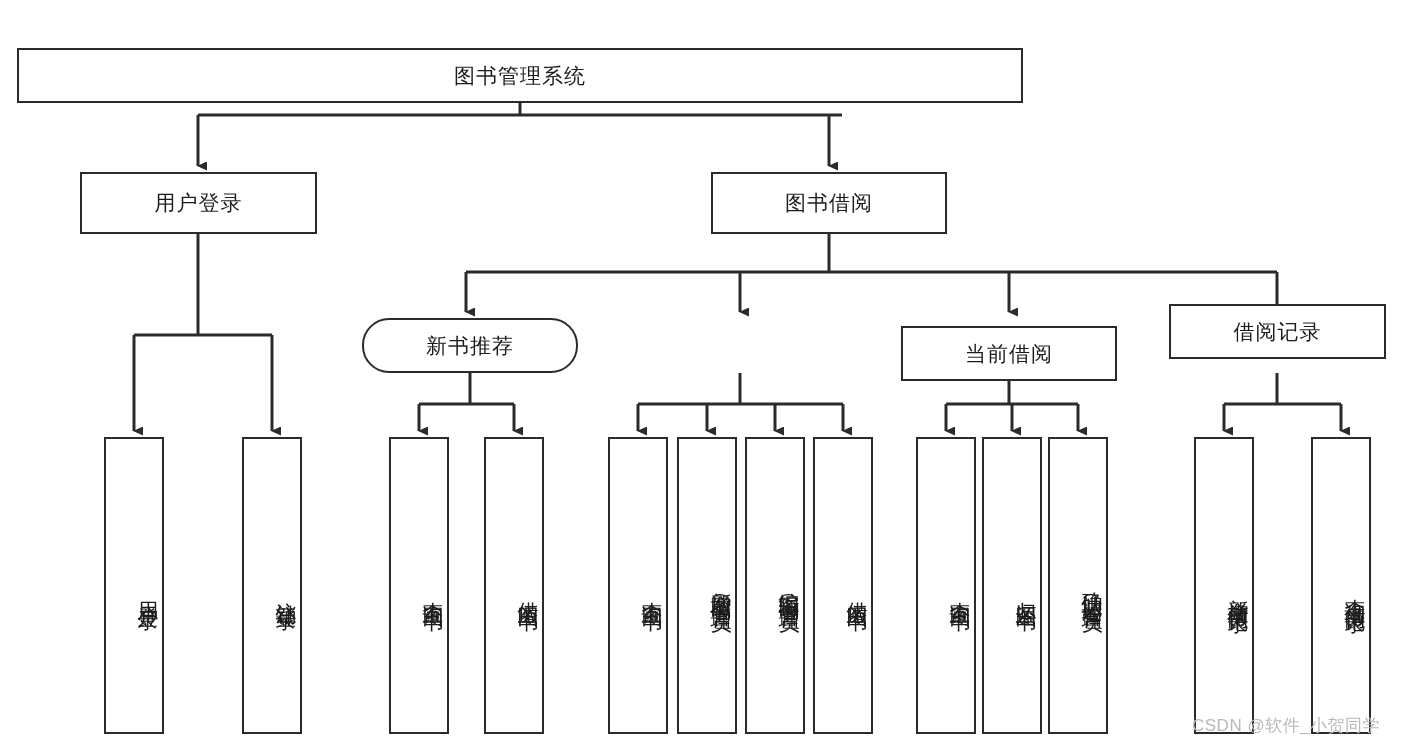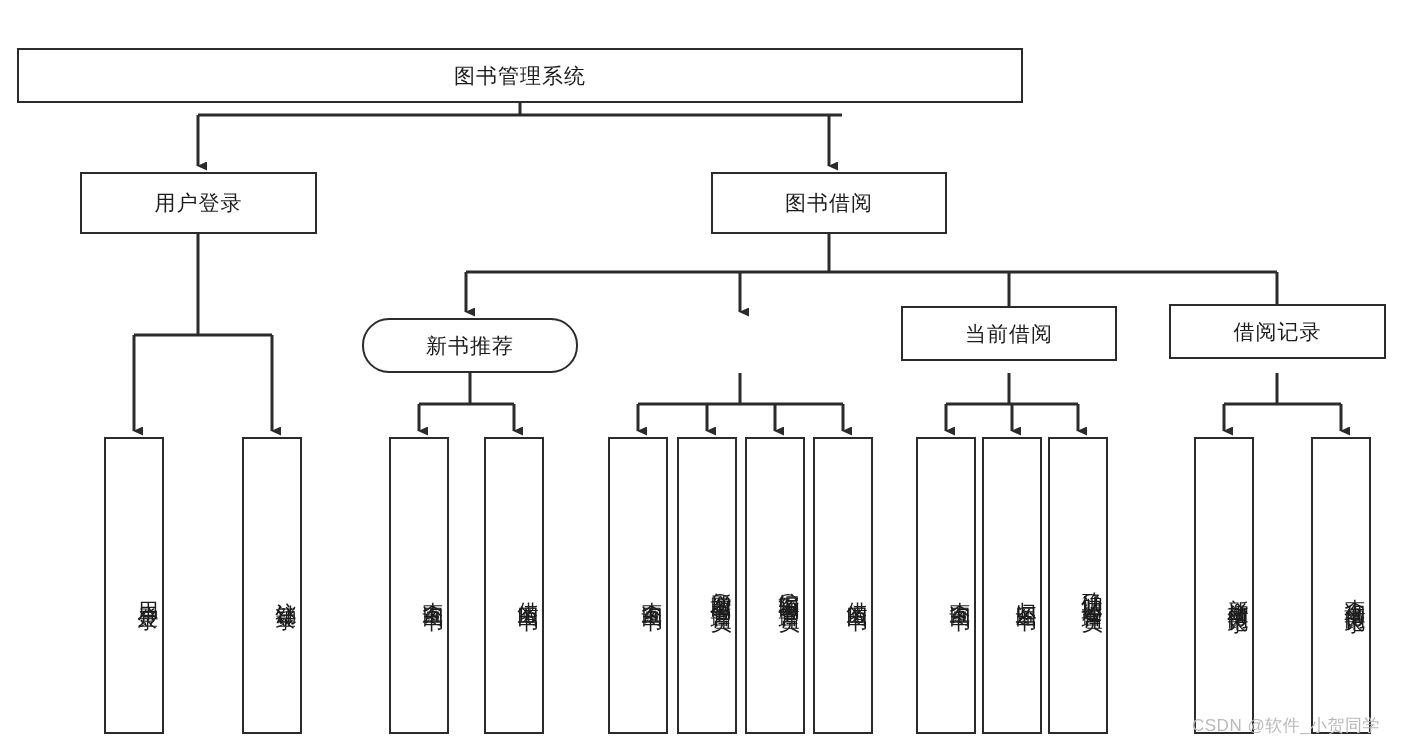--- a/index.html
+++ b/index.html
@@ -123,21 +123,21 @@
   <div class="node horiz" style="left:80px; top:172px; width:237px; height:62px;">
     <span>用户登录</span>
   </div>
   <div class="node horiz" style="left:711px; top:172px; width:236px; height:62px;">
     <span>图书借阅</span>
   </div>
 
   <div class="node horiz" style="left:362px; top:318px; width:216px; height:55px;border-radius:27px;">
     <span>新书推荐</span>
   </div>
-  <div class="node horiz" style="left:901px; top:306px; width:216px; height:55px;">
+  <div class="node horiz" style="left:901px; top:326px; width:216px; height:55px;">
     <span>当前借阅</span>
   </div>
   <div class="node horiz" style="left:1169px; top:304px; width:217px; height:55px;">
     <span>借阅记录</span>
   </div>
 
   <div class="node vert" style="left:104px; top:437px; width:60px; height:297px;">
     <span>用户登录</span>
   </div>
   <div class="node vert" style="left:242px; top:437px; width:60px; height:297px;">

